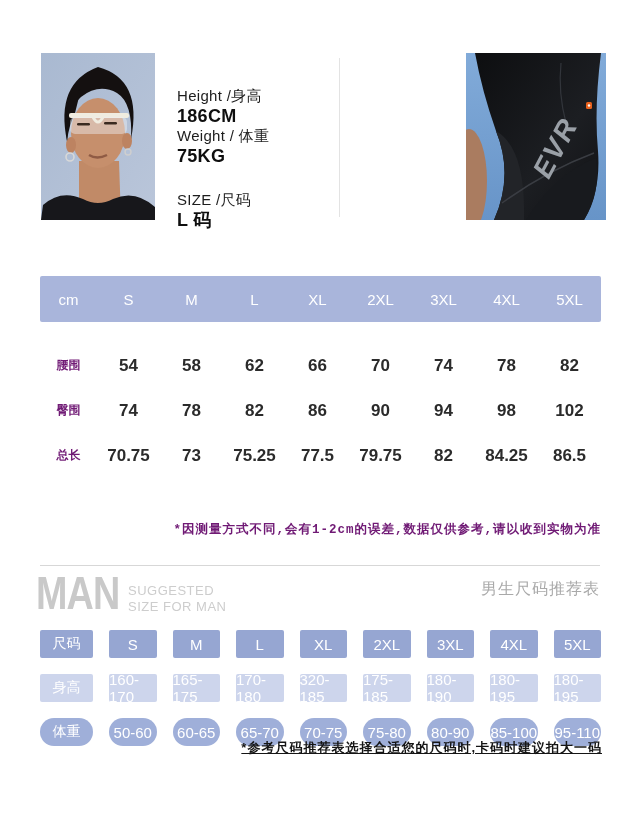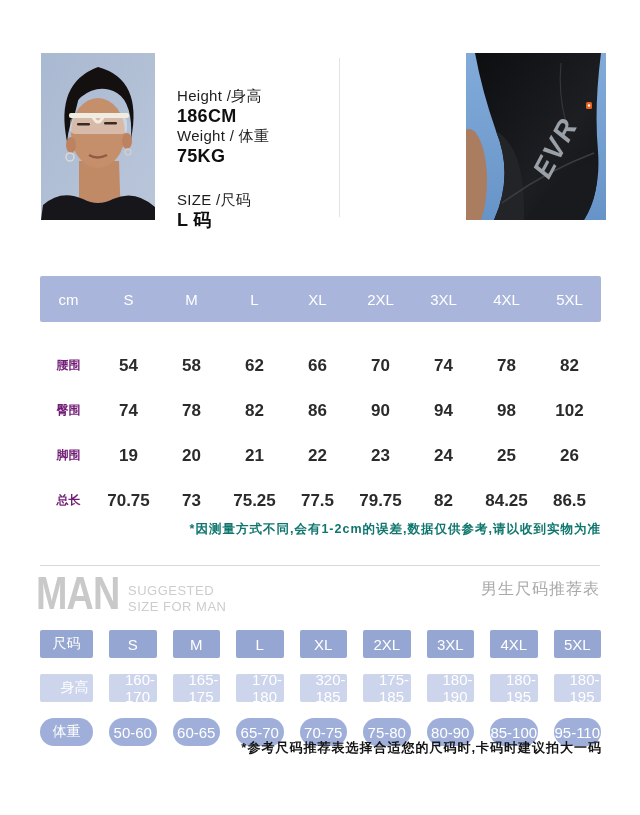--- a/index.html
+++ b/index.html
@@ -36,21 +36,21 @@
   }
   .t1-body { margin-top:21px; }
   .t1-row {
     height:45px; display:grid; grid-template-columns:57px repeat(8,1fr);
     align-items:center; text-align:center;
   }
   .t1-row .lbl { font-size:12px; font-weight:700; color:#701a75; }
   .t1-row .val { font-size:17px; font-weight:700; color:#2b2b2b; }
   .note1 {
     position:absolute; left:40px; top:521px; width:561px; text-align:right;
-    font-size:12.5px; font-weight:700; color:#0f766e; letter-spacing:1px;
+    font-size:12.5px; font-weight:700; color:#701a75; letter-spacing:1px;font-family:Liberation Mono, monospace;
   }
 
   
   .h-divider { position:absolute; left:40px; top:565px; width:560px; height:1px; background:#d7d7d7; }
   .man-title {
     position:absolute; left:36px; top:567px; font-size:46px; font-weight:800;
     color:#c9c9c9; letter-spacing:-1px; transform:scaleX(.82); transform-origin:left center;
     line-height:52px;
   }
   .man-sub {
@@ -67,25 +67,25 @@
     position:absolute; left:40px; top:630px; width:561px;
     display:grid; grid-template-columns:53px repeat(8,1fr);
     grid-auto-rows:28px; row-gap:5px; column-gap:4px;gap:16px;
   }
   .t2 .cell {
     border-radius:2px; display:flex; align-items:center; justify-content:center;
     color:#ffffff; font-size:15px;
   }
   .t2 .cell.lblc { font-size:14px; }
   .t2 .hd  { background:var(--table2-header-bg,#96a6d2); }
-  .t2 .lt  { background:var(--table2-light-row-bg,#cdd5ec);padding-left:16px; }
+  .t2 .lt  { background:var(--table2-light-row-bg,#cdd5ec); }
   .t2 .dk  { background:var(--table2-dark-row-bg,#9fafd9);border-radius:14px; }
   .note2 {
     position:absolute; left:40px; top:739px; width:562px; text-align:right;
-    font-size:13px; font-weight:700; color:#151515; letter-spacing:1px;
+    font-size:13px; font-weight:700; color:#151515; letter-spacing:1px;text-decoration:underline;
   }
 </style>
 </head>
 <body>
 
 <div class="model-photo">
   <svg width="114" height="167" viewBox="0 0 114 167">
     <defs>
       <linearGradient id="mbg" x1="0" y1="0" x2="1" y2="1">
         <stop offset="0" stop-color="#a9b9d1"></stop>
@@ -190,31 +190,20 @@
       <div class="val">74</div>
       <div class="val">78</div>
       <div class="val">82</div>
       <div class="val">86</div>
       <div class="val">90</div>
       <div class="val">94</div>
       <div class="val">98</div>
       <div class="val">102</div>
     </div>
     <div class="t1-row">
-      <div class="lbl">脚围</div>
-      <div class="val">19</div>
-      <div class="val">20</div>
-      <div class="val">21</div>
-      <div class="val">22</div>
-      <div class="val">23</div>
-      <div class="val">24</div>
-      <div class="val">25</div>
-      <div class="val">26</div>
-    </div>
-    <div class="t1-row">
       <div class="lbl">总长</div>
       <div class="val">70.75</div>
       <div class="val">73</div>
       <div class="val">75.25</div>
       <div class="val">77.5</div>
       <div class="val">79.75</div>
       <div class="val">82</div>
       <div class="val">84.25</div>
       <div class="val">86.5</div>
     </div>

